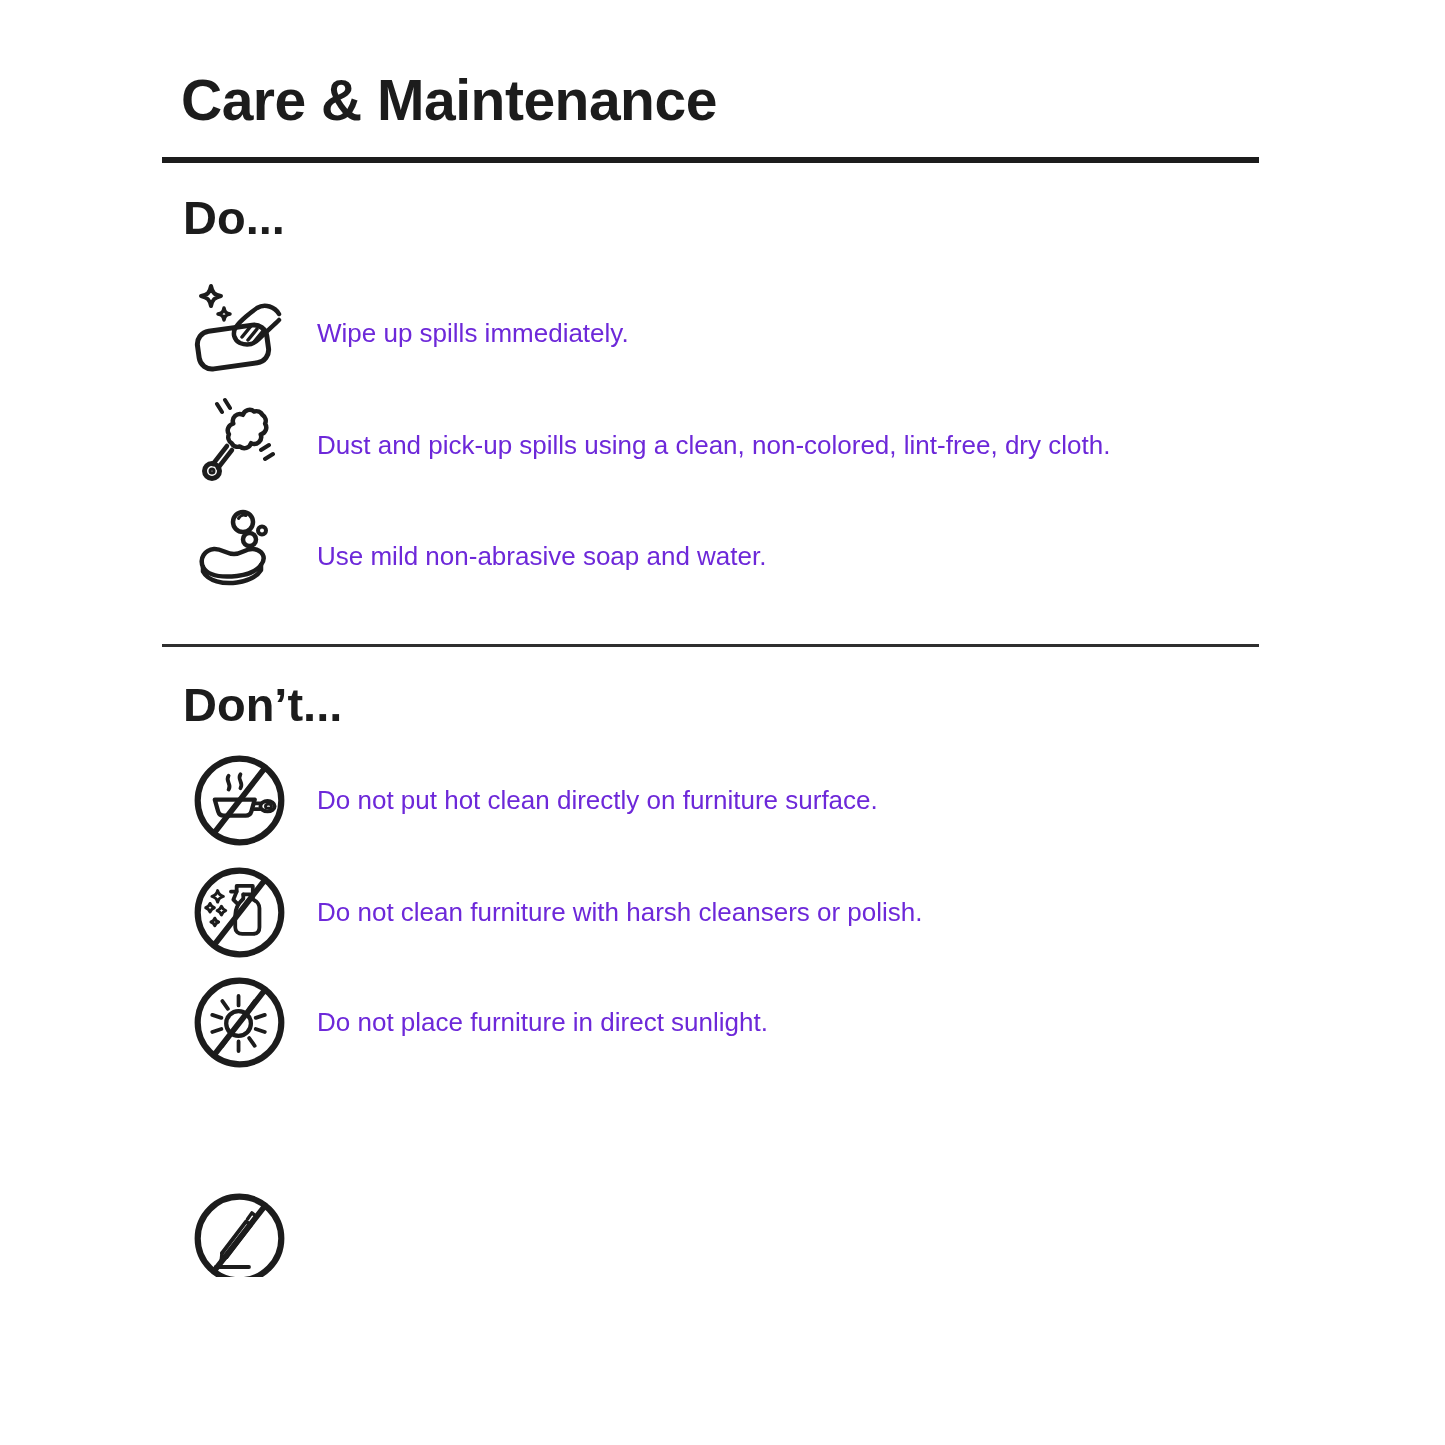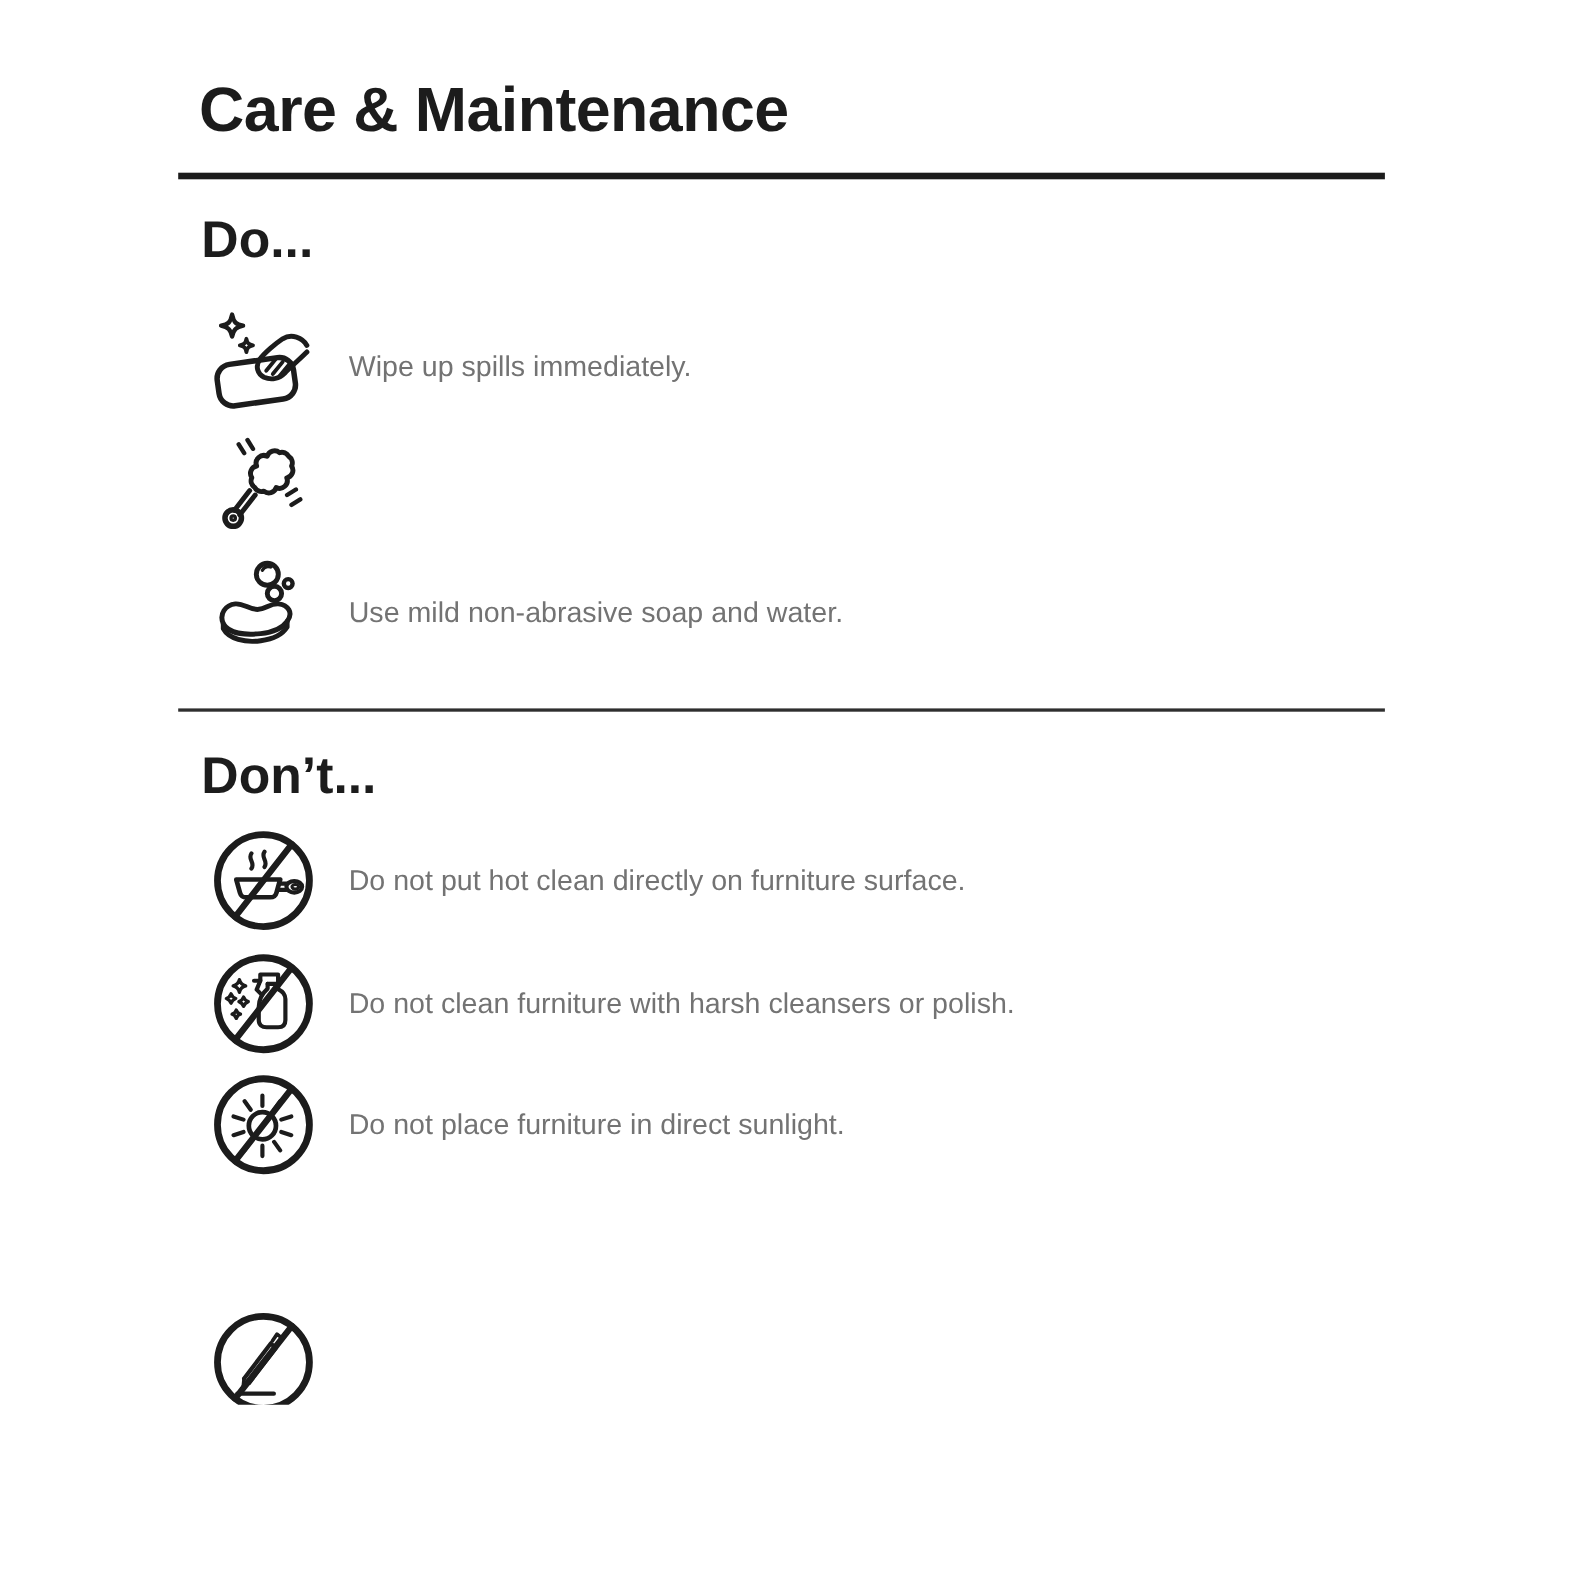--- a/index.html
+++ b/index.html
@@ -29,21 +29,21 @@
     position:absolute;left:162px;width:1160px;
     display:flex;align-items:center;
   }
   .row-do{height:100px;}
   .row-dont{height:96px;}
   .icon-cell{
     flex:none;width:155px;height:100%;
     display:flex;align-items:center;justify-content:center;
   }
   .item-text{
-    font-size:26px;line-height:1.25;white-space:nowrap;color:#737373;
+    font-size:26px;line-height:1.25;white-space:nowrap;color:#6d28d9;
   }
   svg{display:block;}
   svg *{stroke:#1c1c1c;fill:none;stroke-linecap:round;stroke-linejoin:round;}
 </style>
 </head>
 <body>
 
 <div id="page">
 
   <div class="title">Care &amp; Maintenance</div>
@@ -67,20 +67,21 @@
   <div class="row row-do" style="top:395px">
     <div class="icon-cell">
       <svg width="100" height="100" viewBox="0 0 100 100">
         <path stroke-width="4.5" d="M72.5,19.9 A7,7 0 0 1 75.1,28.7 A7,7 0 0 1 70.7,39.4 A7,7 0 0 1 61.1,48.2 A7,7 0 0 1 49.9,51.5 A7,7 0 0 1 41.5,48.1 A7,7 0 0 1 38.9,39.3 A7,7 0 0 1 43.3,28.6 A7,7 0 0 1 52.9,19.8 A7,7 0 0 1 64.1,16.5 A7,7 0 0 1 72.5,19.9 Z"></path>
         <path stroke-width="4.5" d="M37,51 L23,69 M42,55 L28,73"></path>
         <circle cx="22" cy="76" r="7.5" stroke-width="5"></circle>
         <circle cx="22" cy="76" r="2" stroke-width="3"></circle>
         <path stroke-width="4" d="M27,9 L32,17 M35,5 L40,13 M79,50 L71,55 M83,59 L75,64"></path>
       </svg>
     </div>
+    <div class="item-text">Dust and pick-up spills using a clean, non-colored, lint-free, dry cloth.</div>
   </div>
 
   <div class="row row-do" style="top:506px">
     <div class="icon-cell">
       <svg width="100" height="100" viewBox="0 0 100 100">
         <circle cx="53" cy="16" r="10" stroke-width="4.5"></circle>
         <path stroke-width="3" d="M48.5,12.5 A6,6 0 0 1 56,9.5"></path>
         <circle cx="59.5" cy="33.5" r="6.5" stroke-width="4.5"></circle>
         <circle cx="72" cy="24.5" r="4" stroke-width="4"></circle>
         <path stroke-width="4.5" d="M13,61 C9,52 15,44 24,43 C32,42.5 36,48 44,48 C52,48 55,42.5 63,43 C72,44 77,51 71,59 C66,66 57,69 47,70 C33,71.5 18,70 13,61 Z"></path>

